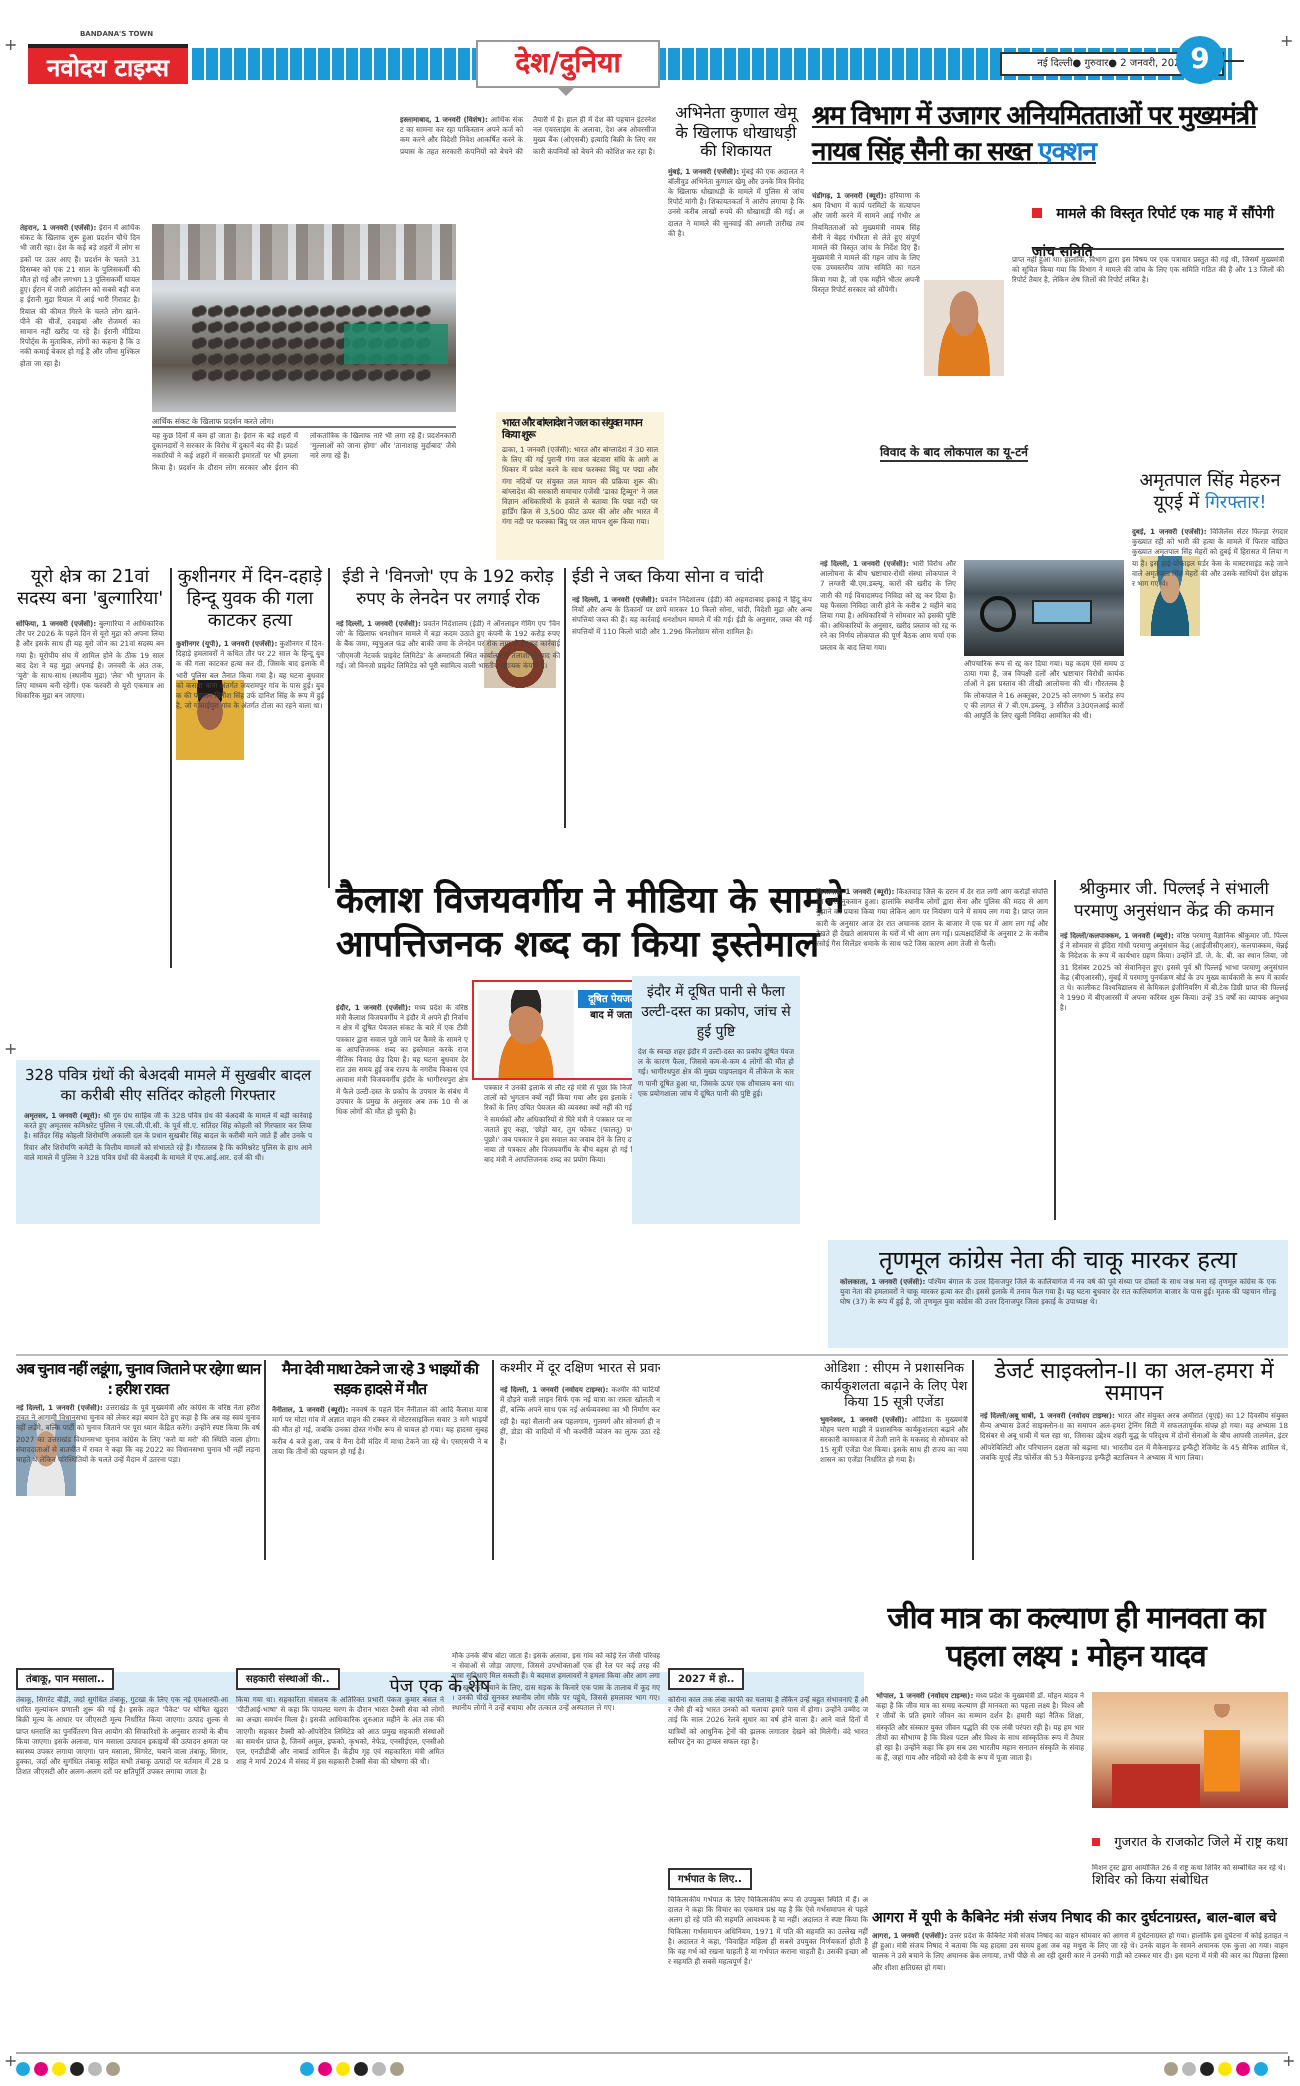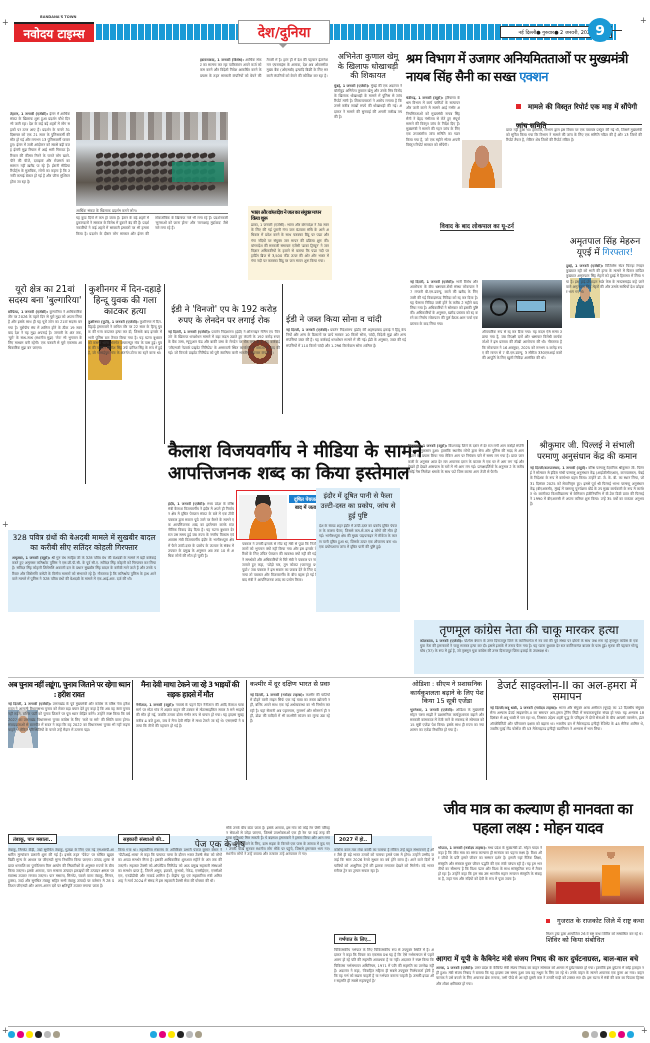--- a/index.html
+++ b/index.html
@@ -64,21 +64,21 @@
 </div>
 
 <div class="abs" style="left:334px;top:52px;width:68px;height:150px;">
   <div class="hlr" style="font-size:8px;line-height:9.5px;text-align:center;">अभिनेता कुणाल खेमू के खिलाफ धोखाधड़ी की शिकायत</div>
   <div class="txt" style="margin-top:3px;height:118px;">
     <b>मुंबई, 1 जनवरी (एजेंसी):</b>
     <span>मुंबई की एक अदालत ने बॉलीवुड अभिनेता कुणाल खेमू और उनके मित्र विनोद के खिलाफ धोखाधड़ी के मामले में पुलिस से जांच रिपोर्ट मांगी है। शिकायतकर्ता ने आरोप लगाया है कि उनसे करीब लाखों रुपये की धोखाधड़ी की गई। अदालत ने मामले की सुनवाई की अगली तारीख तय की है।</span>
   </div>
 </div>
 
-<div class="abs" style="left:406px;top:50px;width:236px;height:170px;">
+<div class="abs" style="left:406px;top:50px;width:236px;height:170px;text-decoration:underline;">
   <div class="hl" style="font-size:13px;line-height:18px;">
     <span>श्रम विभाग में उजागर अनियमितताओं पर मुख्यमंत्री नायब सिंह सैनी का सख्त </span><span style="color:#1a7fcf;">एक्शन</span>
   </div>
   <div class="abs txt" style="left:0;top:46px;width:54px;height:130px;">
     <b>चंडीगढ़, 1 जनवरी (ब्यूरो):</b>
     <span>हरियाणा के श्रम विभाग में कार्य परमिटों के सत्यापन और जारी करने में सामने आई गंभीर अनियमितताओं को मुख्यमंत्री नायब सिंह सैनी ने बेहद गंभीरता से लेते हुए संपूर्ण मामले की विस्तृत जांच के निर्देश दिए हैं। मुख्यमंत्री ने मामले की गहन जांच के लिए एक उच्चस्तरीय जांच समिति का गठन किया गया है, जो एक महीने भीतर अपनी विस्तृत रिपोर्ट सरकार को सौंपेगी।</span>
   </div>
   <div class="photo" style="left:56px;top:90px;width:40px;height:48px;background:radial-gradient(ellipse at 50% 35%,#c58a6a 0 25%,transparent 26%),radial-gradient(ellipse at 50% 95%,#e07b1e 0 45%,transparent 46%),#e7ddd2;"></div>
   <div class="abs" style="left:110px;top:44px;width:126px;">
     <span style="display:inline-block;width:5px;height:5px;background:#e3262b;margin-right:2px;"></span>
@@ -126,30 +126,30 @@
 
 <div class="abs" style="left:88px;top:284px;width:74px;height:160px;">
   <div class="hlr" style="font-size:9px;line-height:11px;text-align:center;">कुशीनगर में दिन-दहाड़े हिन्दू युवक की गला काटकर हत्या</div>
   <div class="photo" style="left:0;top:56px;width:34px;height:40px;background:radial-gradient(ellipse at 50% 40%,#a1654b 0 26%,transparent 27%),radial-gradient(ellipse at 50% 12%,#1f1a17 0 26%,transparent 27%),#e1ae3a;"></div>
   <div class="abs txt" style="left:0;top:36px;width:74px;height:122px;">
     <b>कुशीनगर (यूपी), 1 जनवरी (एजेंसी):</b>
     <span>कुशीनगर में दिन-दिहाड़े हमलावरों ने कथित तौर पर 22 साल के हिन्दू युवक की गला काटकर हत्या कर दी, जिसके बाद इलाके में भारी पुलिस बल तैनात किया गया है। यह घटना बुधवार को कसया थाना अंतर्गत जयरामपुर गांव के पास हुई। युवक की पहचान नितीश सिंह उर्फ दानिश सिंह के रूप में हुई है, जो गोसाईपुरा गांव के अंतर्गत टोला का रहने वाला था।</span>
   </div>
 </div>
 
-<div class="abs" style="left:168px;top:284px;width:112px;height:130px;margin-top:20px;">
+<div class="abs" style="left:168px;top:284px;width:112px;height:130px;">
   <div class="hlr" style="font-size:8.5px;line-height:11px;text-align:center;">ईडी ने 'विनजो' एप के 192 करोड़ रुपए के लेनदेन पर लगाई रोक</div>
   <div class="photo" style="left:74px;top:36px;width:36px;height:24px;background:radial-gradient(circle at 50% 50%,#c9a66b 0 30%,#7b3a2a 31% 55%,#d6c7b3 56%);"></div>
   <div class="abs txt" style="left:0;top:26px;width:112px;height:104px;">
     <b>नई दिल्ली, 1 जनवरी (एजेंसी):</b>
     <span>प्रवर्तन निदेशालय (ईडी) ने ऑनलाइन गेमिंग एप 'विनजो' के खिलाफ धनशोधन मामले में बड़ा कदम उठाते हुए कंपनी के 192 करोड़ रुपए के बैंक जमा, म्यूचुअल फंड और बाकी जमा के लेनदेन पर रोक लगा दी है। यह कार्रवाई 'जीएमजी नेटवर्क प्राइवेट लिमिटेड' के अमरावती स्थित कार्यालय में तलाशी के बाद की गई। जो विनजो प्राइवेट लिमिटेड को पूरी स्वामित्व वाली भारतीय सहायक कंपनी है।</span>
   </div>
 </div>
 
-<div class="abs" style="left:286px;top:284px;width:120px;height:130px;margin-top:30px;">
+<div class="abs" style="left:286px;top:284px;width:120px;height:130px;">
   <div class="hlr" style="font-size:8.5px;line-height:11px;">ईडी ने जब्त किया सोना व चांदी</div>
   <div class="txt" style="margin-top:3px;height:110px;">
     <b>नई दिल्ली, 1 जनवरी (एजेंसी):</b>
     <span>प्रवर्तन निदेशालय (ईडी) की अहमदाबाद इकाई ने हिंदू कंपनियों और अन्य के ठिकानों पर छापे मारकर 10 किलो सोना, चांदी, विदेशी मुद्रा और अन्य संपत्तियां जब्त की हैं। यह कार्रवाई धनशोधन मामले में की गई। ईडी के अनुसार, जब्त की गई संपत्तियों में 110 किलो चांदी और 1.296 किलोग्राम सोना शामिल है।</span>
   </div>
 </div>
 
 <div class="abs" style="left:8px;top:530px;width:152px;height:82px;background:#dcedf8;padding:3px 4px;">
   <div class="hlr" style="font-size:7.5px;line-height:10px;text-align:center;">328 पवित्र ग्रंथों की बेअदबी मामले में सुखबीर बादल का करीबी सीए सतिंदर कोहली गिरफ्तार</div>
   <div class="txt" style="margin-top:3px;height:50px;">

